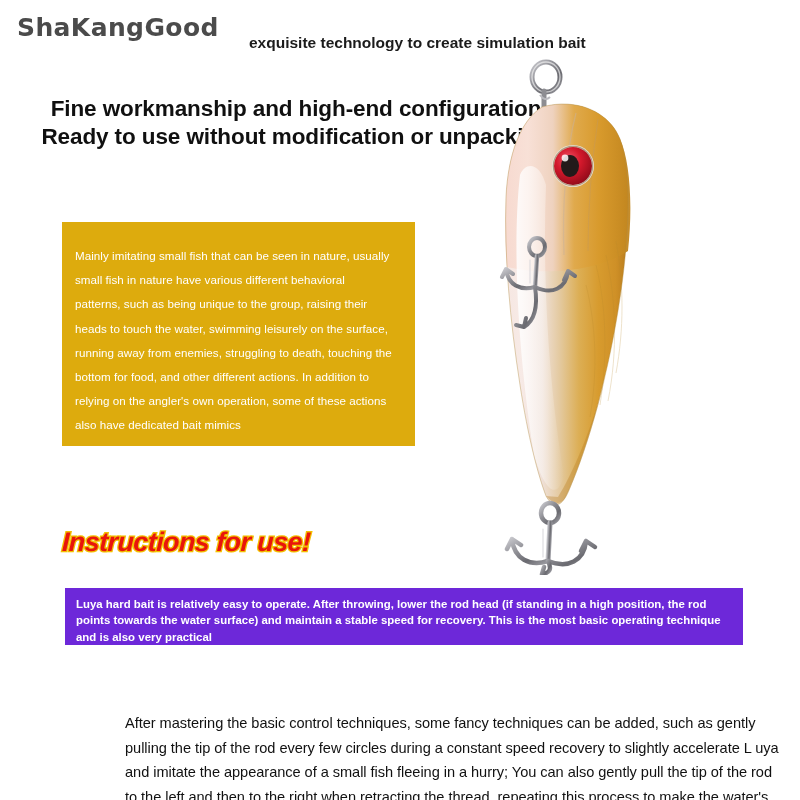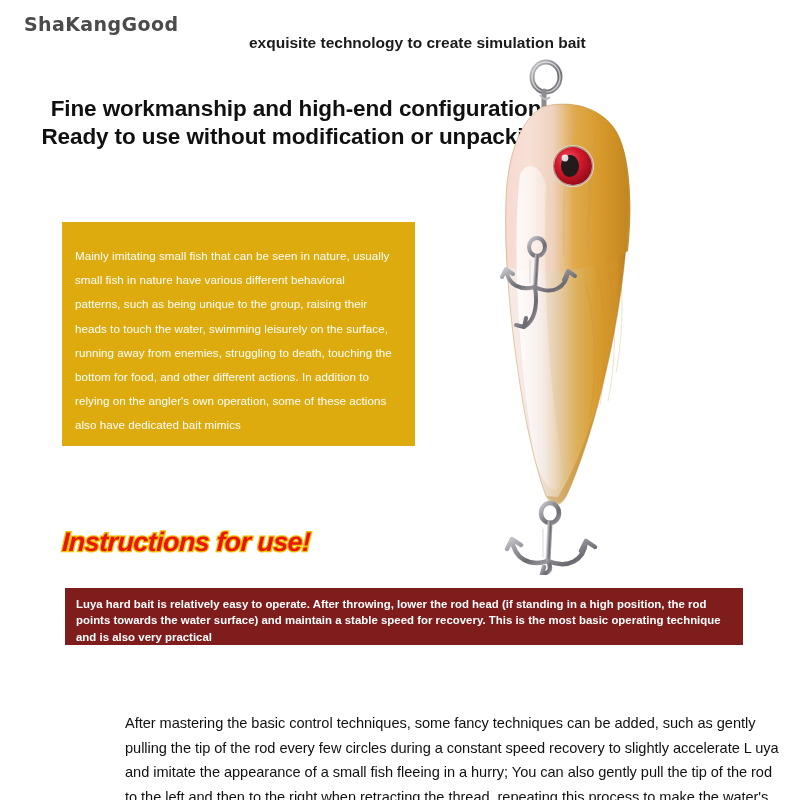--- a/index.html
+++ b/index.html
@@ -15,26 +15,25 @@
     font-family: "Liberation Sans", sans-serif;
     color: #1a1a1a;
   }
 
   
   #brand-logo {
     position: absolute;
     left: 17px;
     top: 13px;
     font-family: "DejaVu Sans", sans-serif;
-    font-size: 19px;
+    font-size: 25px;
     font-weight: 700;
     letter-spacing: 0.4px;
     color: #4b4b4b;
     white-space: nowrap;
-    margin-left: 7px;
   }
   #brand-tagline {
     position: absolute;
     left: 249px;
     top: 34px;
     font-size: 15.5px;
     font-weight: 600;
     color: #1b1b1b;
     white-space: nowrap;
   }
@@ -89,21 +88,21 @@
     transform: skewX(-2deg);
   }
 
   
   #red-banner {
     position: absolute;
     left: 65px;
     top: 588px;
     width: 678px;
     height: 57px;
-    background: #7f1d1d;
+    background: #6d28d9;
     box-sizing: border-box;
     padding: 8px 10px 0 11px;
   }
   #red-banner-text {
     font-size: 11.4px;
     line-height: 16.4px;
     color: #ffffff;
     font-weight: 600;
     letter-spacing: 0.02px;
   }

